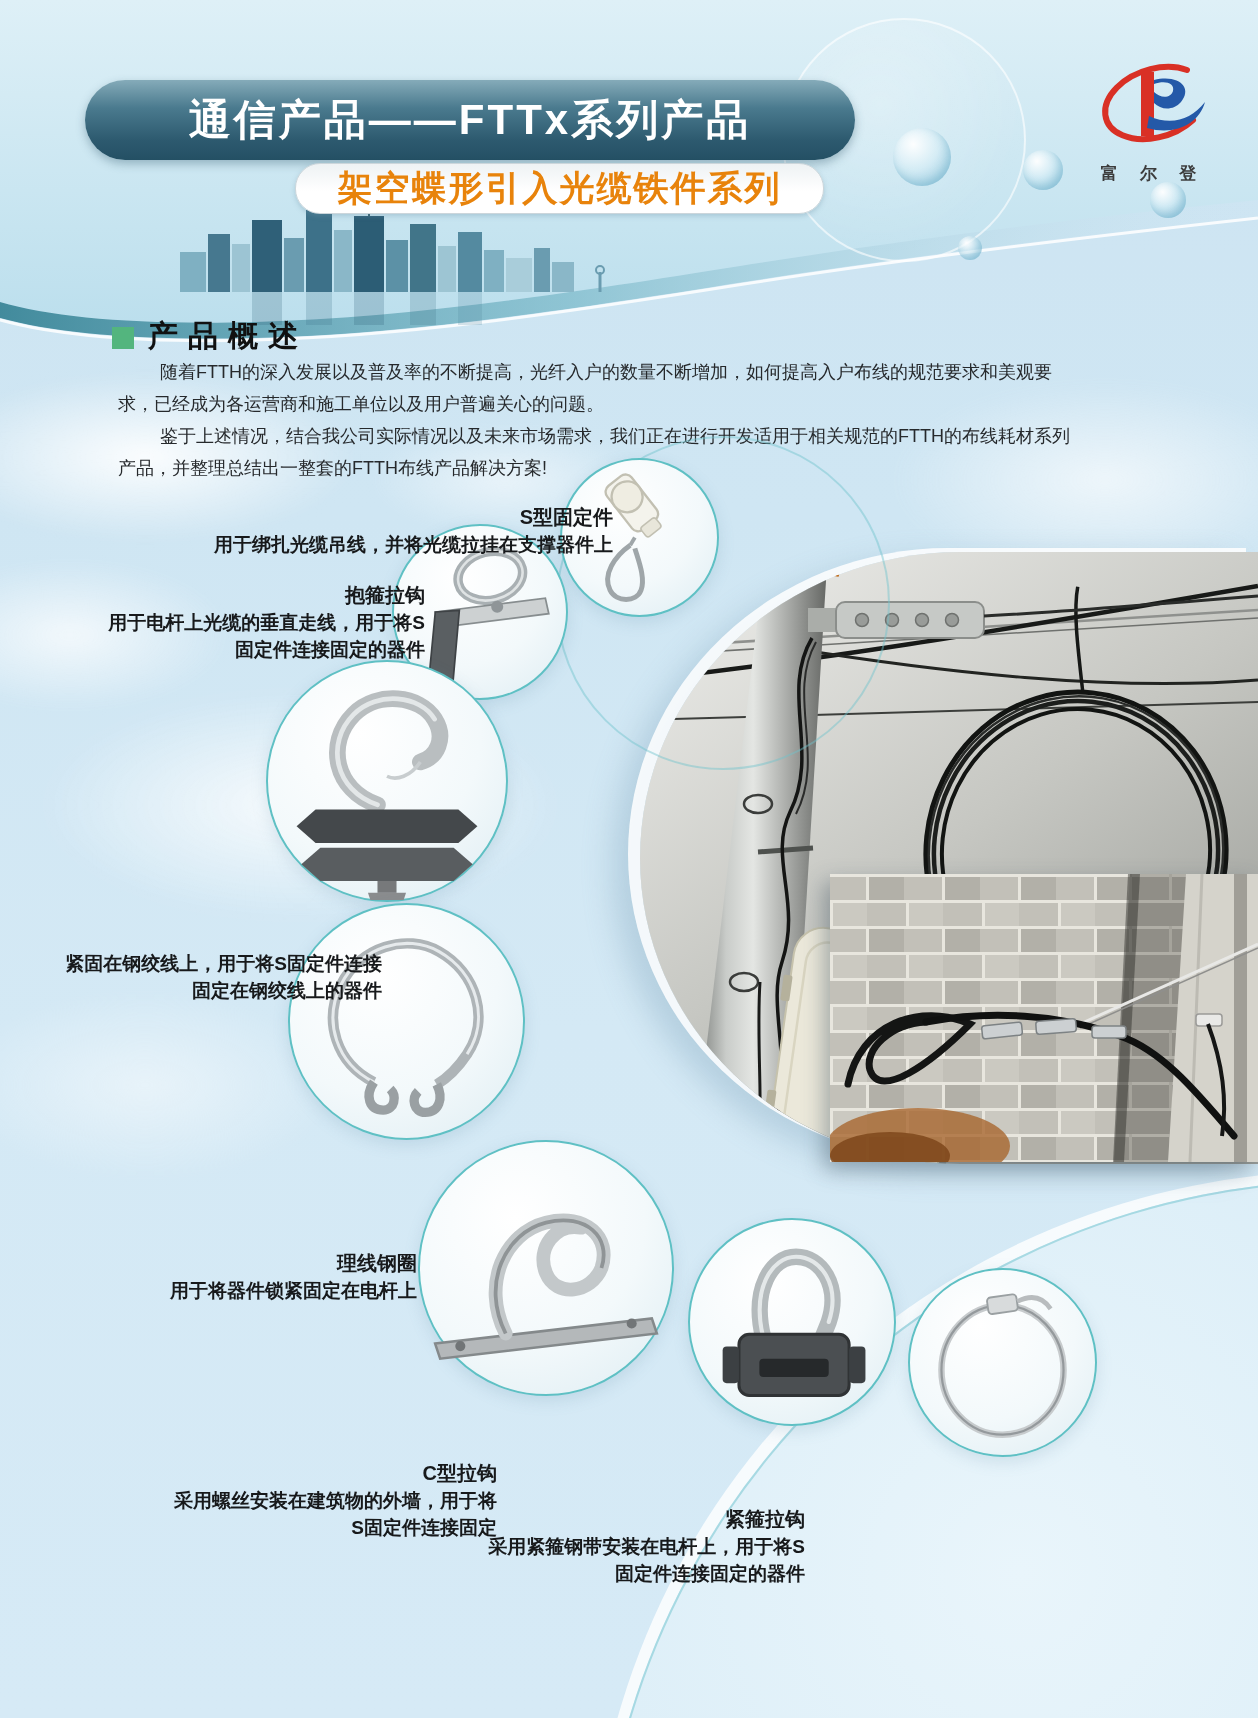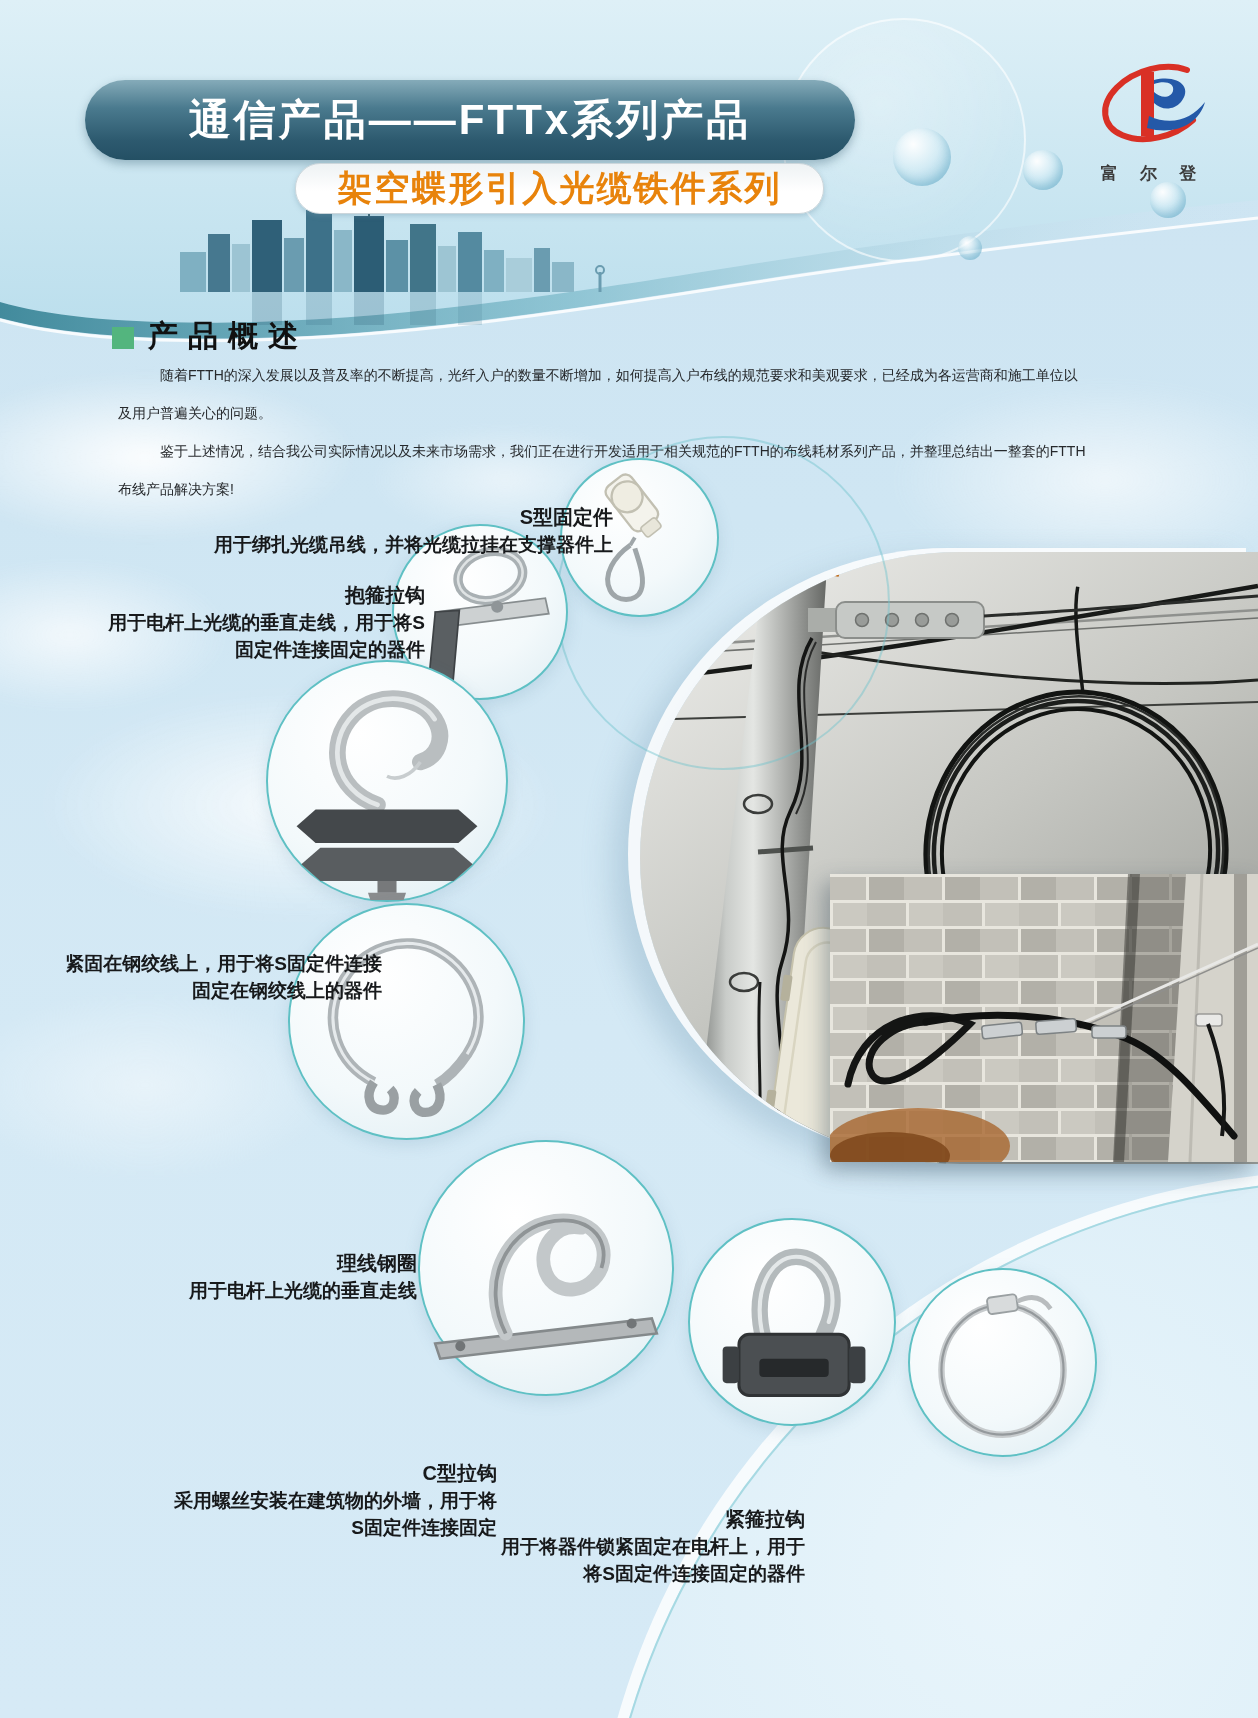--- a/index.html
+++ b/index.html
@@ -32,21 +32,21 @@
         font-family:"Liberation Serif","DejaVu Serif",serif;}
   .logo{left:1083px;top:58px;width:140px;height:118px;z-index:2;text-align:center;}
   .logo .co-name{margin-top:12px;font-size:17px;letter-spacing:9px;color:#3c3c3c;font-weight:bold;
                  font-family:"Liberation Serif","DejaVu Serif",serif;}
   .skyline{left:170px;top:200px;width:520px;height:125px;z-index:1;}
 
   
   .ov-bullet{left:112px;top:327px;width:22px;height:22px;background:#53b57e;z-index:2;}
   .ov-heading{left:148px;top:316px;z-index:2;font-family:"DejaVu Serif","Liberation Serif",serif;
               font-size:30px;font-weight:bold;color:#111;letter-spacing:10px;}
-  .ov-text{left:118px;top:356px;width:968px;z-index:2;font-size:14px;line-height:38px;color:#26292c;}
+  .ov-text{left:118px;top:356px;width:968px;z-index:2;font-size:18px;line-height:32px;color:#26292c;}
   .ov-text p{margin:0;text-indent:42px;}
 
   
   .pcircle{position:absolute;border-radius:50%;border:2px solid #5fc0c4;z-index:3;
            background:radial-gradient(circle at 38% 30%,#ffffff 0%,#f3f9fb 55%,#ddecf2 100%);
            box-shadow:0 5px 16px rgba(90,135,160,.18);}
   .pcircle svg{width:100%;height:100%;}
 
   
   .plabel{position:absolute;z-index:4;text-align:right;color:#17191b;font-weight:bold;
@@ -348,24 +348,24 @@
   </div>
   <div class="plabel" style="left:95px;top:582px;width:330px;">
     <div class="p-name">抱箍拉钩</div>
     <div class="p-desc">用于电杆上光缆的垂直走线，用于将S固定件连接固定的器件</div>
   </div>
   <div class="plabel" style="left:52px;top:950px;width:330px;">
     <div class="p-desc">紧固在钢绞线上，用于将S固定件连接固定在钢绞线上的器件</div>
   </div>
   <div class="plabel" style="left:107px;top:1250px;width:310px;">
     <div class="p-name">理线钢圈</div>
-    <div class="p-desc">用于电杆上光缆的垂直走线</div>
+    <div class="p-desc">用于将器件锁紧固定在电杆上</div>
   </div>
   <div class="plabel" style="left:167px;top:1460px;width:330px;">
     <div class="p-name">C型拉钩</div>
     <div class="p-desc">采用螺丝安装在建筑物的外墙，用于将S固定件连接固定</div>
   </div>
   <div class="plabel" style="left:485px;top:1506px;width:320px;">
     <div class="p-name">紧箍拉钩</div>
-    <div class="p-desc">用于将器件锁紧固定在电杆上，用于将S固定件连接固定的器件</div>
+    <div class="p-desc">采用紧箍钢带安装在电杆上，用于将S固定件连接固定的器件</div>
   </div>
 
 </div>
 
 </body></html>

